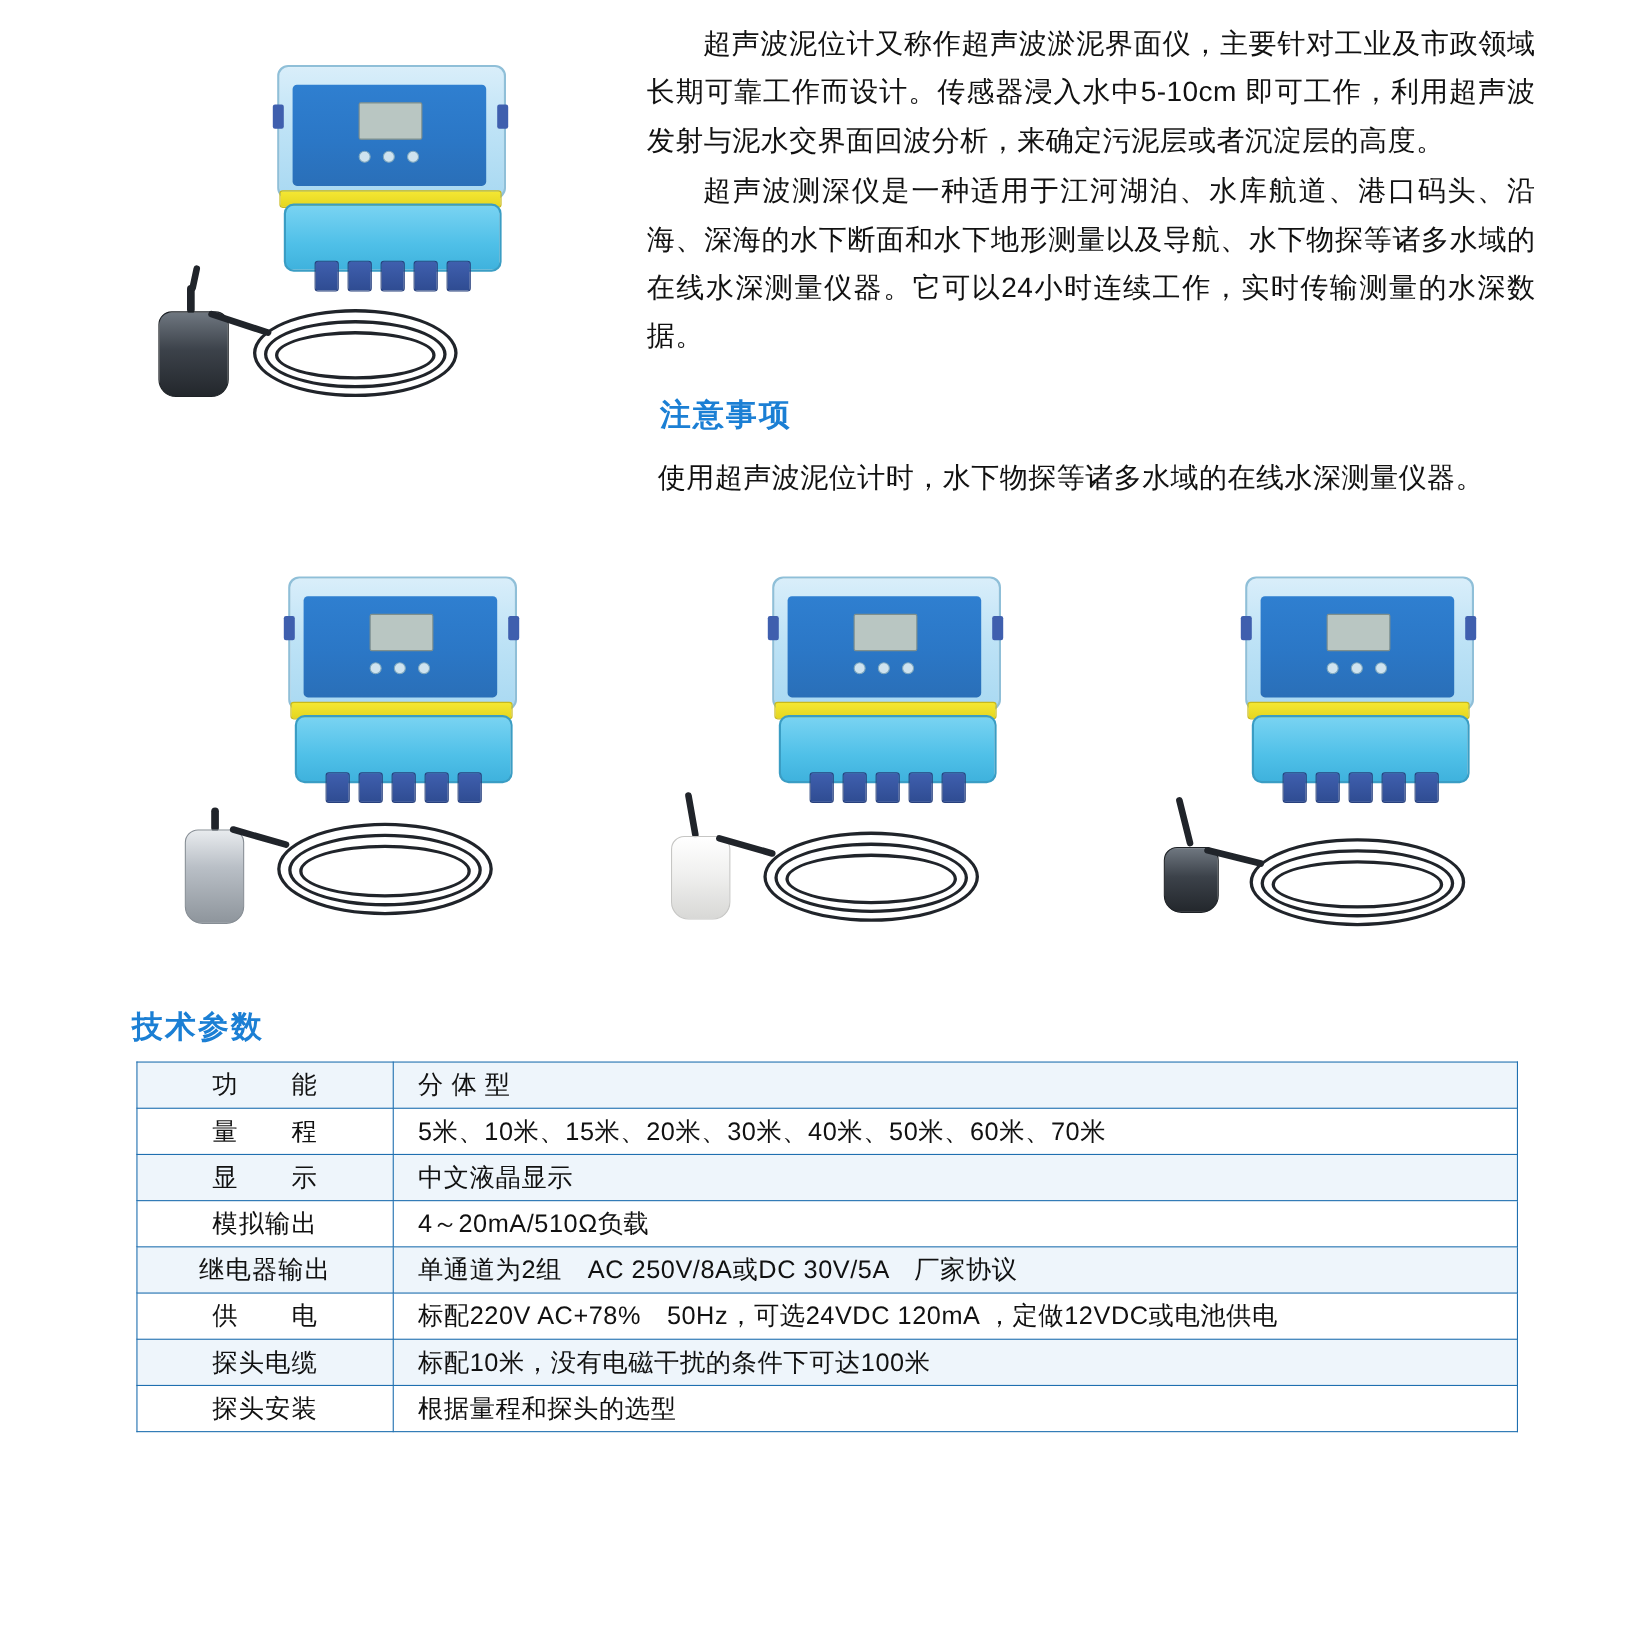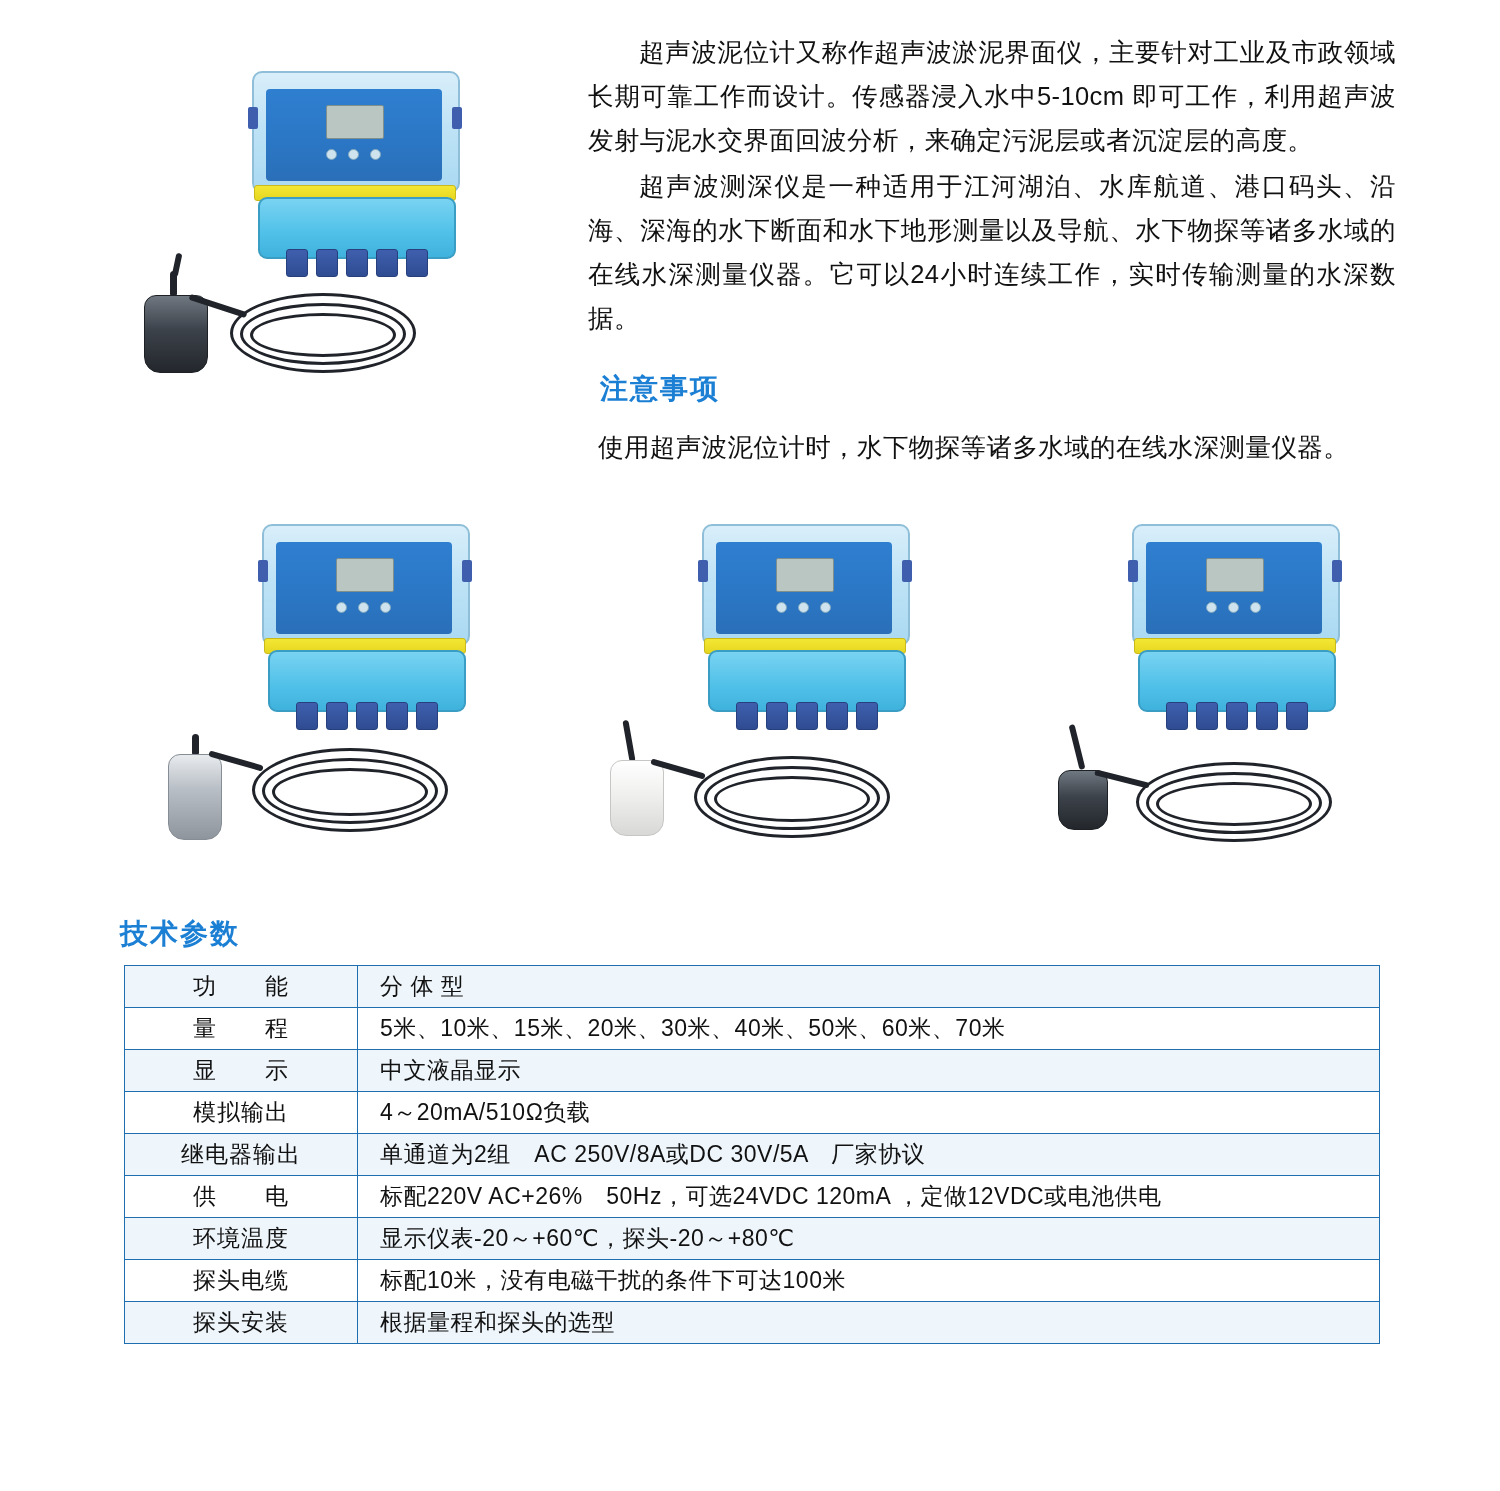--- a/index.html
+++ b/index.html
@@ -13,21 +13,21 @@
     position: relative;
     font-family: "Liberation Sans", "DejaVu Sans", sans-serif;
     color: #1a1a1a;
     overflow: hidden;
   }
 
   
   .top-section {
     position: absolute;
     left: 0;
-    top: 12px;
+    top: 0;
     width: 1500px;
     height: 500px;
   }
 
   .hero-image {
     position: absolute;
     left: 120px;
     top: 35px;
     width: 420px;
     height: 370px;
@@ -367,25 +367,21 @@
     <tr>
       <td class="label">模拟输出</td>
       <td class="value">4～20mA/510Ω负载</td>
     </tr>
     <tr>
       <td class="label">继电器输出</td>
       <td class="value">单通道为2组　AC 250V/8A或DC 30V/5A　厂家协议</td>
     </tr>
     <tr>
       <td class="label">供　　电</td>
-      <td class="value">标配220V AC+26%　50Hz，可选24VDC 120mA ，定做12VDC或电池供电</td>
-    </tr>
-    <tr>
-      <td class="label">环境温度</td>
-      <td class="value">显示仪表-20～+60℃，探头-20～+80℃</td>
+      <td class="value">标配220V AC+78%　50Hz，可选24VDC 120mA ，定做12VDC或电池供电</td>
     </tr>
     <tr>
       <td class="label">探头电缆</td>
       <td class="value">标配10米，没有电磁干扰的条件下可达100米</td>
     </tr>
     <tr>
       <td class="label">探头安装</td>
       <td class="value">根据量程和探头的选型</td>
     </tr>
   </tbody>

